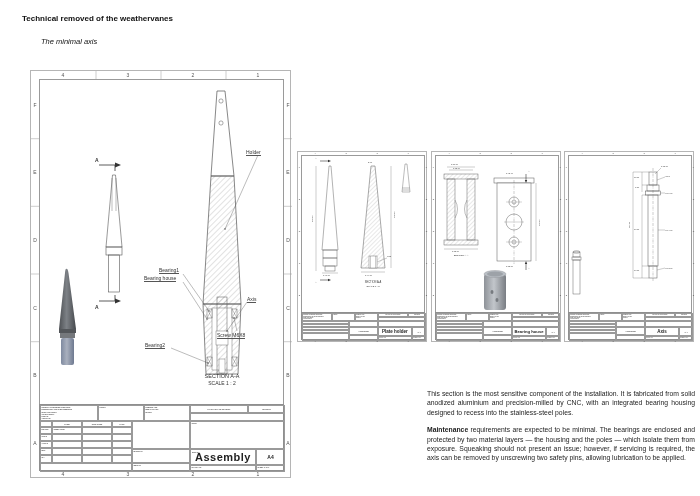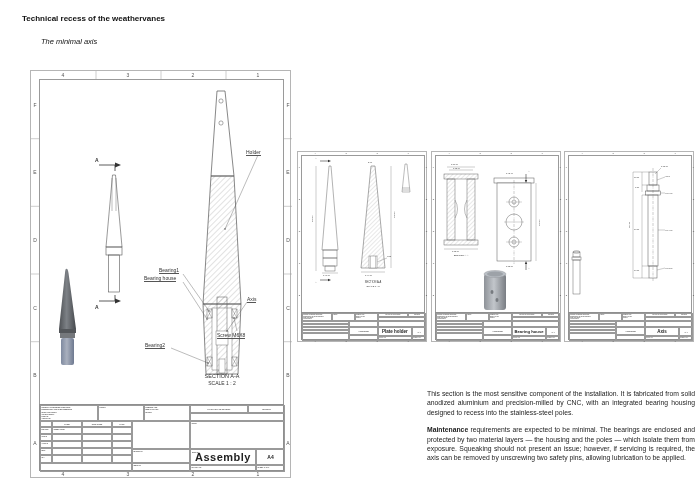--- a/index.html
+++ b/index.html
@@ -30,21 +30,21 @@
   .ctr{display:flex;align-items:center;justify-content:center;text-align:center;}
   .dwg-big{font-size:11px;color:#222;letter-spacing:0.5px;}
   .dwg-sm{font-size:4.5px;color:#222;}
   .desc{position:absolute;font-size:6.8px;line-height:1.38;text-align:justify;color:#1d1d1d;}
   .desc p{margin:0 0 8px 0;}
   svg{position:absolute;overflow:visible;}
 </style>
 </head>
 <body>
 
-<div class="abs h1" style="left:22px;top:14px;">Technical recess of the weathervanes</div>
+<div class="abs h1" style="left:22px;top:14px;">Technical removed of the weathervanes</div>
 <div class="abs h2" style="left:41px;top:37px;">The minimal axis</div>
 
 <div class="sheet" style="left:30px;top:70px;width:261px;height:408px;">
   <div class="inner" style="left:8px;top:8px;width:245px;height:392px;"></div>
 
   <span class="gl gl-main" style="left:27px;top:1px;">4</span>
   <span class="gl gl-main" style="left:92px;top:1px;">3</span>
   <span class="gl gl-main" style="left:157px;top:1px;">2</span>
   <span class="gl gl-main" style="left:222px;top:1px;">1</span>
   <span class="gl gl-main" style="left:27px;top:400px;">4</span>

